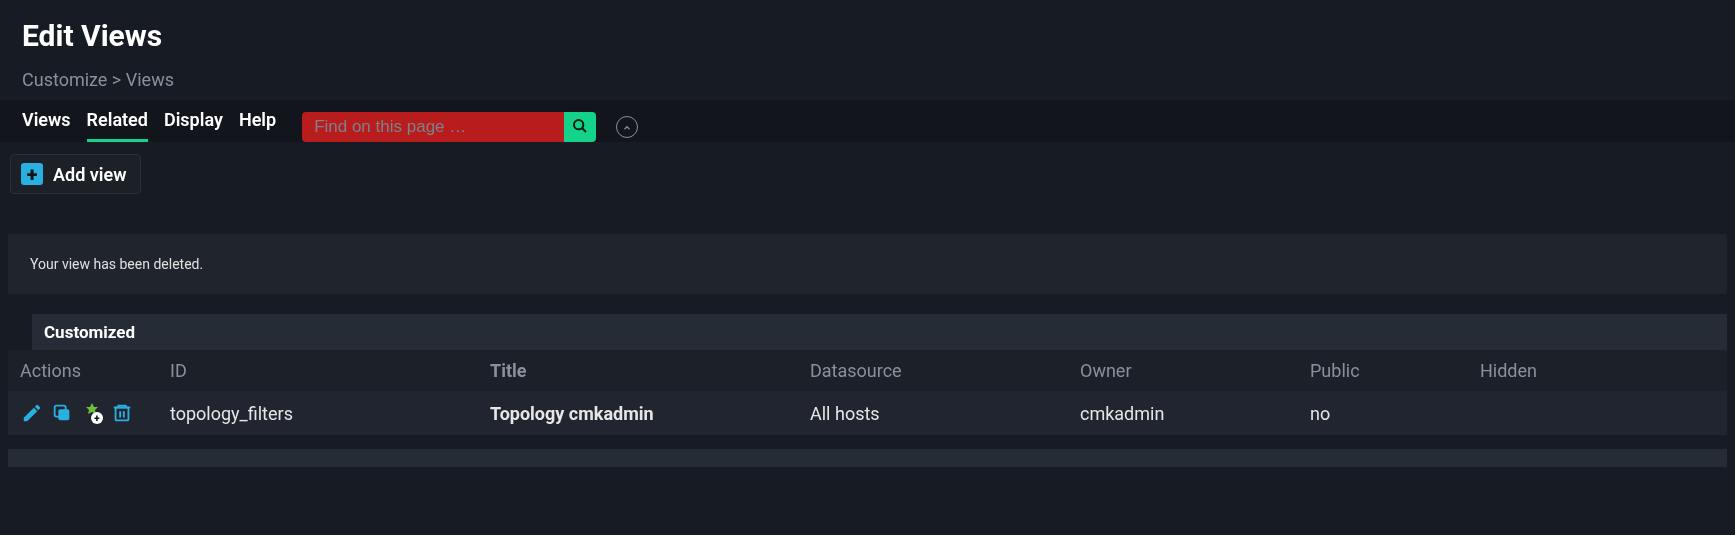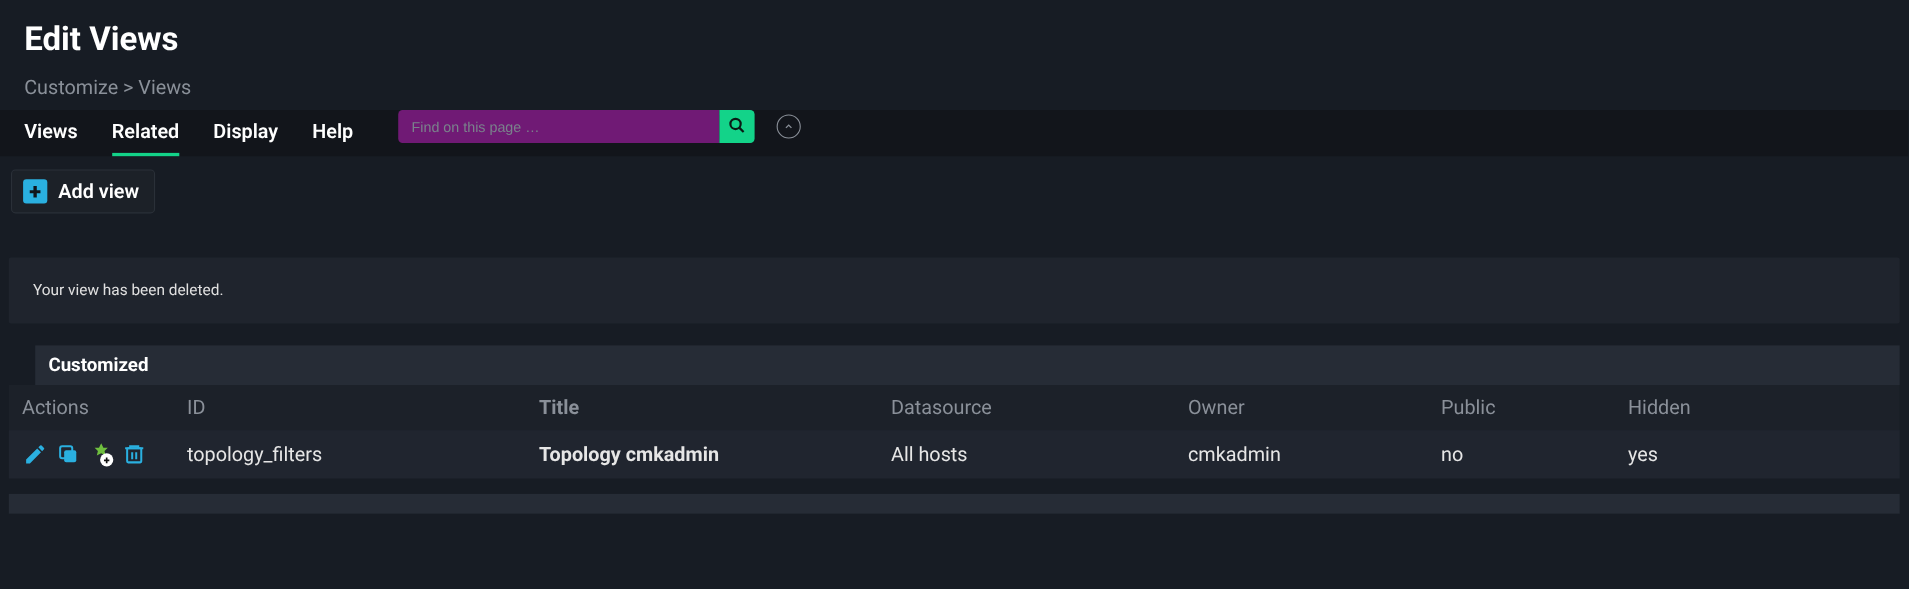--- a/index.html
+++ b/index.html
@@ -22,51 +22,51 @@
     margin-bottom: 4px;
   }
   .breadcrumb {
     font-size: 18px;
     color: #8a9099;
     margin-top: 16px;
   }
   .menubar {
     background: #12151b;
     display: flex;
-    align-items: flex-start;
+    align-items: flex-end;
     padding: 0 22px;
     height: 42px;
-    gap: 31px;
+    gap: 16px;
   }
   .menu-item {
     color: #ffffff;
     font-size: 18px;
     font-weight: 600;
     cursor: pointer;
     height: 42px;
     display: flex;
     align-items: center;
     border-bottom: 3px solid transparent;
   }
   .menu-item.active {
     border-bottom: 3px solid #13d389;
   }
   .search-wrap {
     display: flex;
     align-items: center;
     margin-left: 10px;
   }
   .search-input {
-    background: #701a75;
+    background: #b91c1c;
     border: none;
     border-radius: 4px 0 0 4px;
     padding: 6px 12px;
-    font-size: 13px;
+    font-size: 17px;
     color: #ccc;
-    width: 292px;
+    width: 262px;
     height: 30px;
     outline: none;
   }
   .search-input::placeholder { color: #7a828c; }
   .search-btn {
     background: #13d389;
     border: none;
     border-radius: 0 4px 4px 0;
     width: 32px;
     height: 30px;
@@ -253,17 +253,16 @@
               <line x1="14" y1="10" x2="14" y2="17"></line>
             </svg>
         </span>
       </div>
     </div>
     <div class="col-id">topology_filters</div>
     <div class="col-title">Topology cmkadmin</div>
     <div class="col-datasource">All hosts</div>
     <div class="col-owner">cmkadmin</div>
     <div class="col-public">no</div>
-    <div class="col-hidden">yes</div>
   </div>
 </div>
 
 <div class="section-next"></div>
 
 </body></html>

